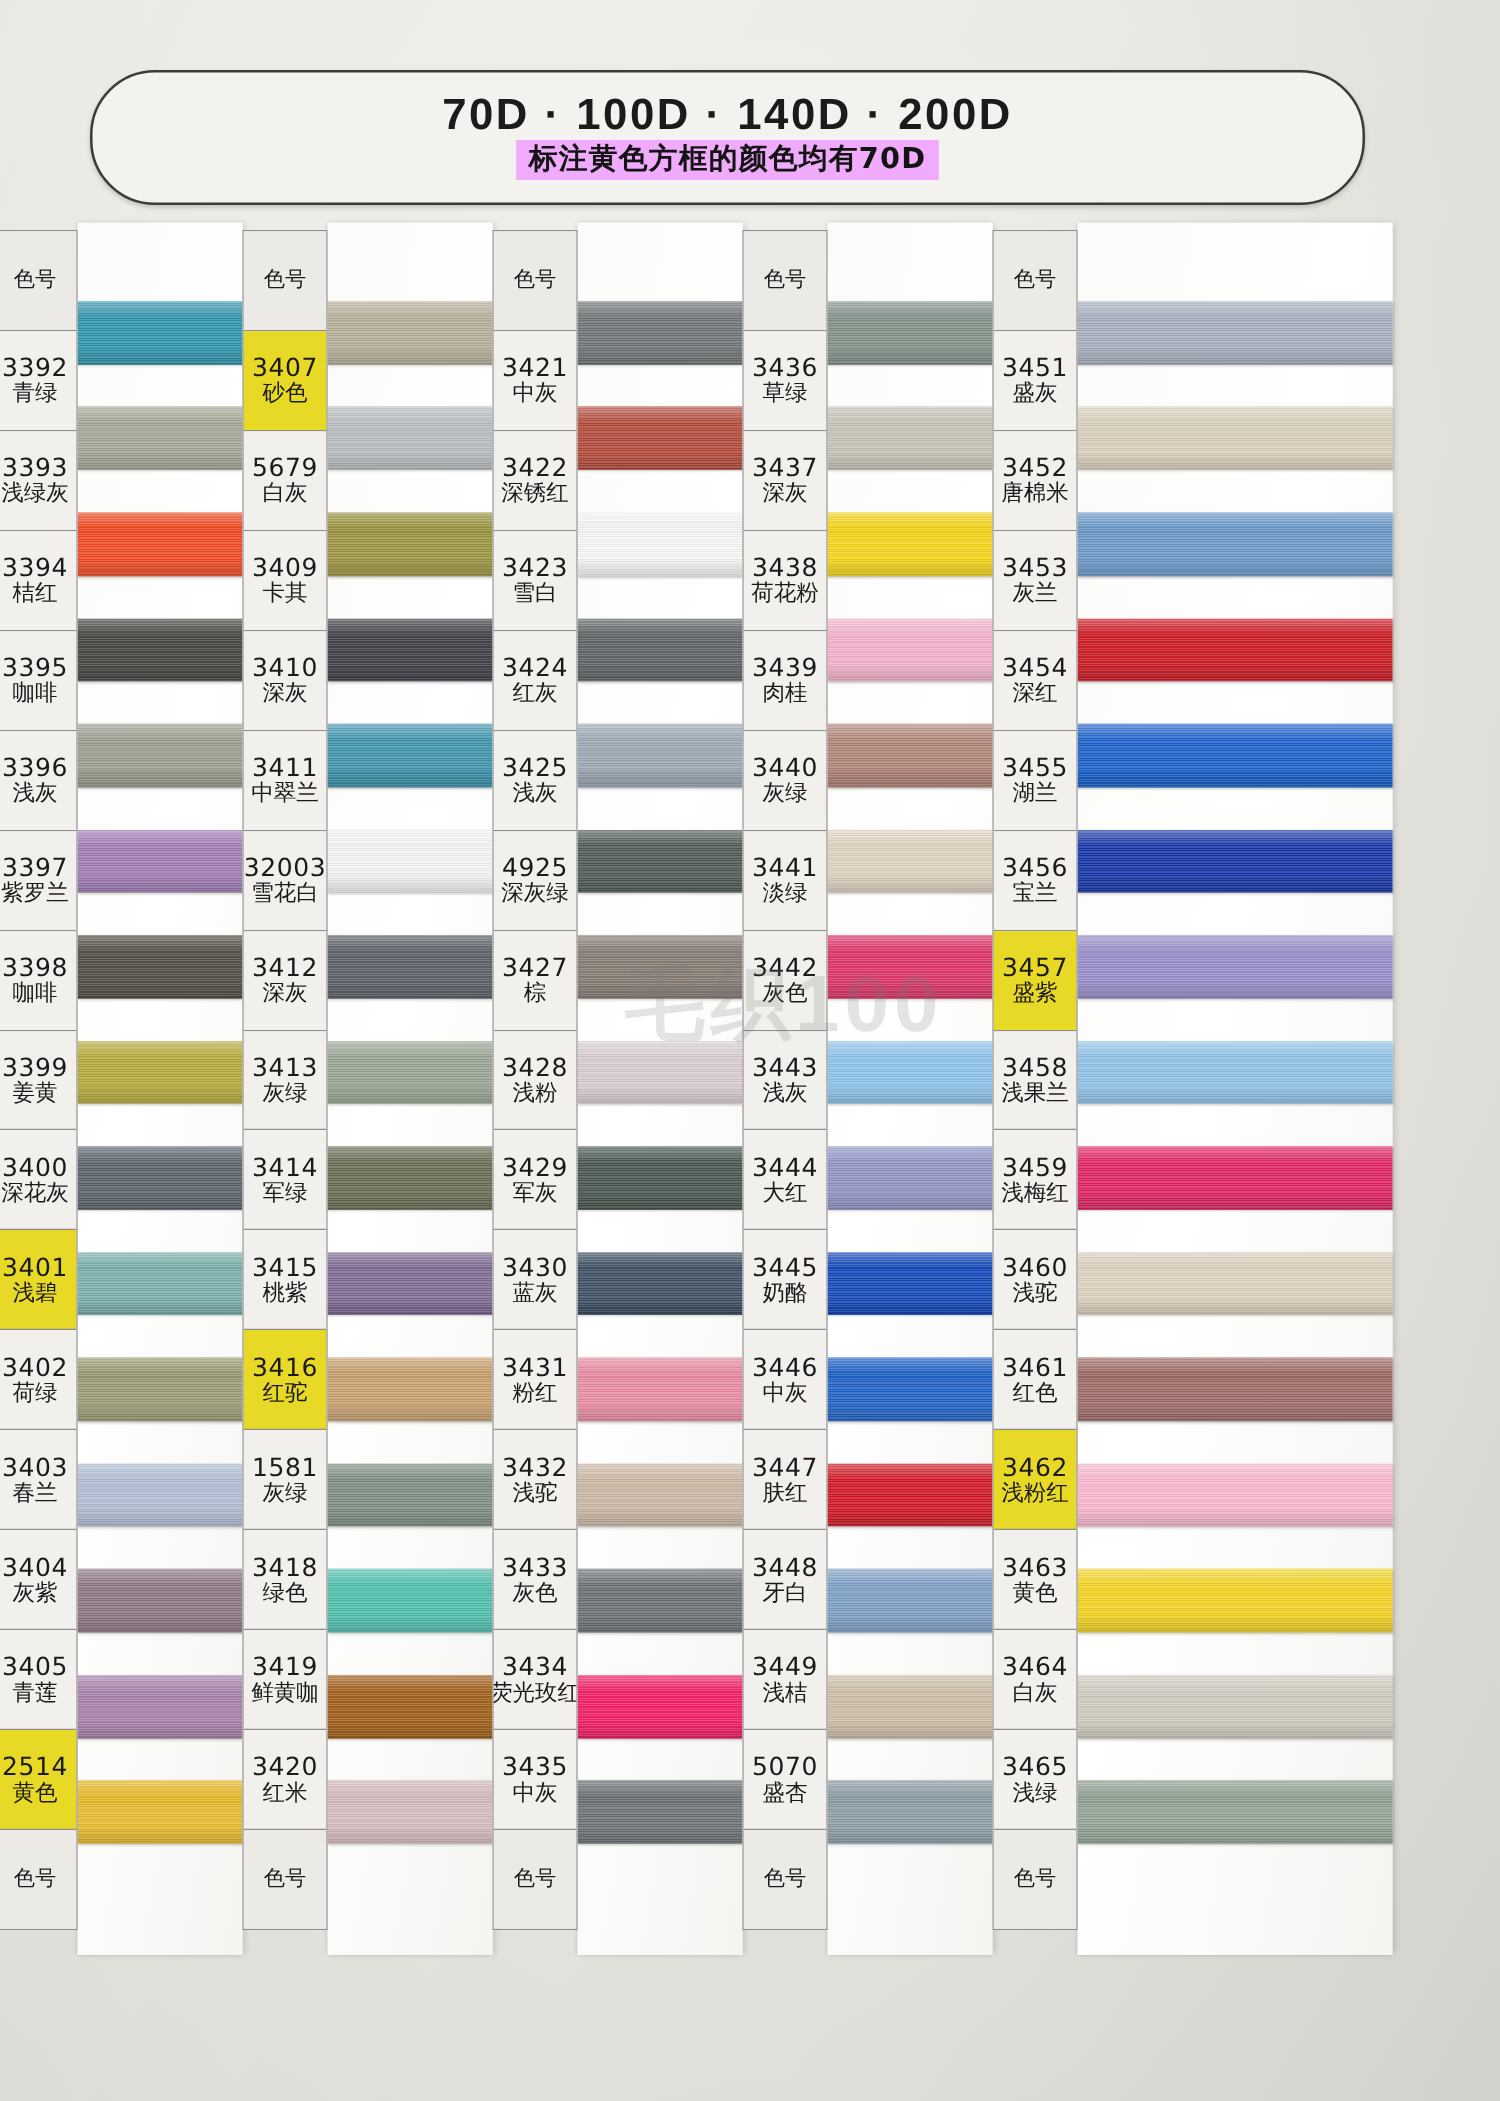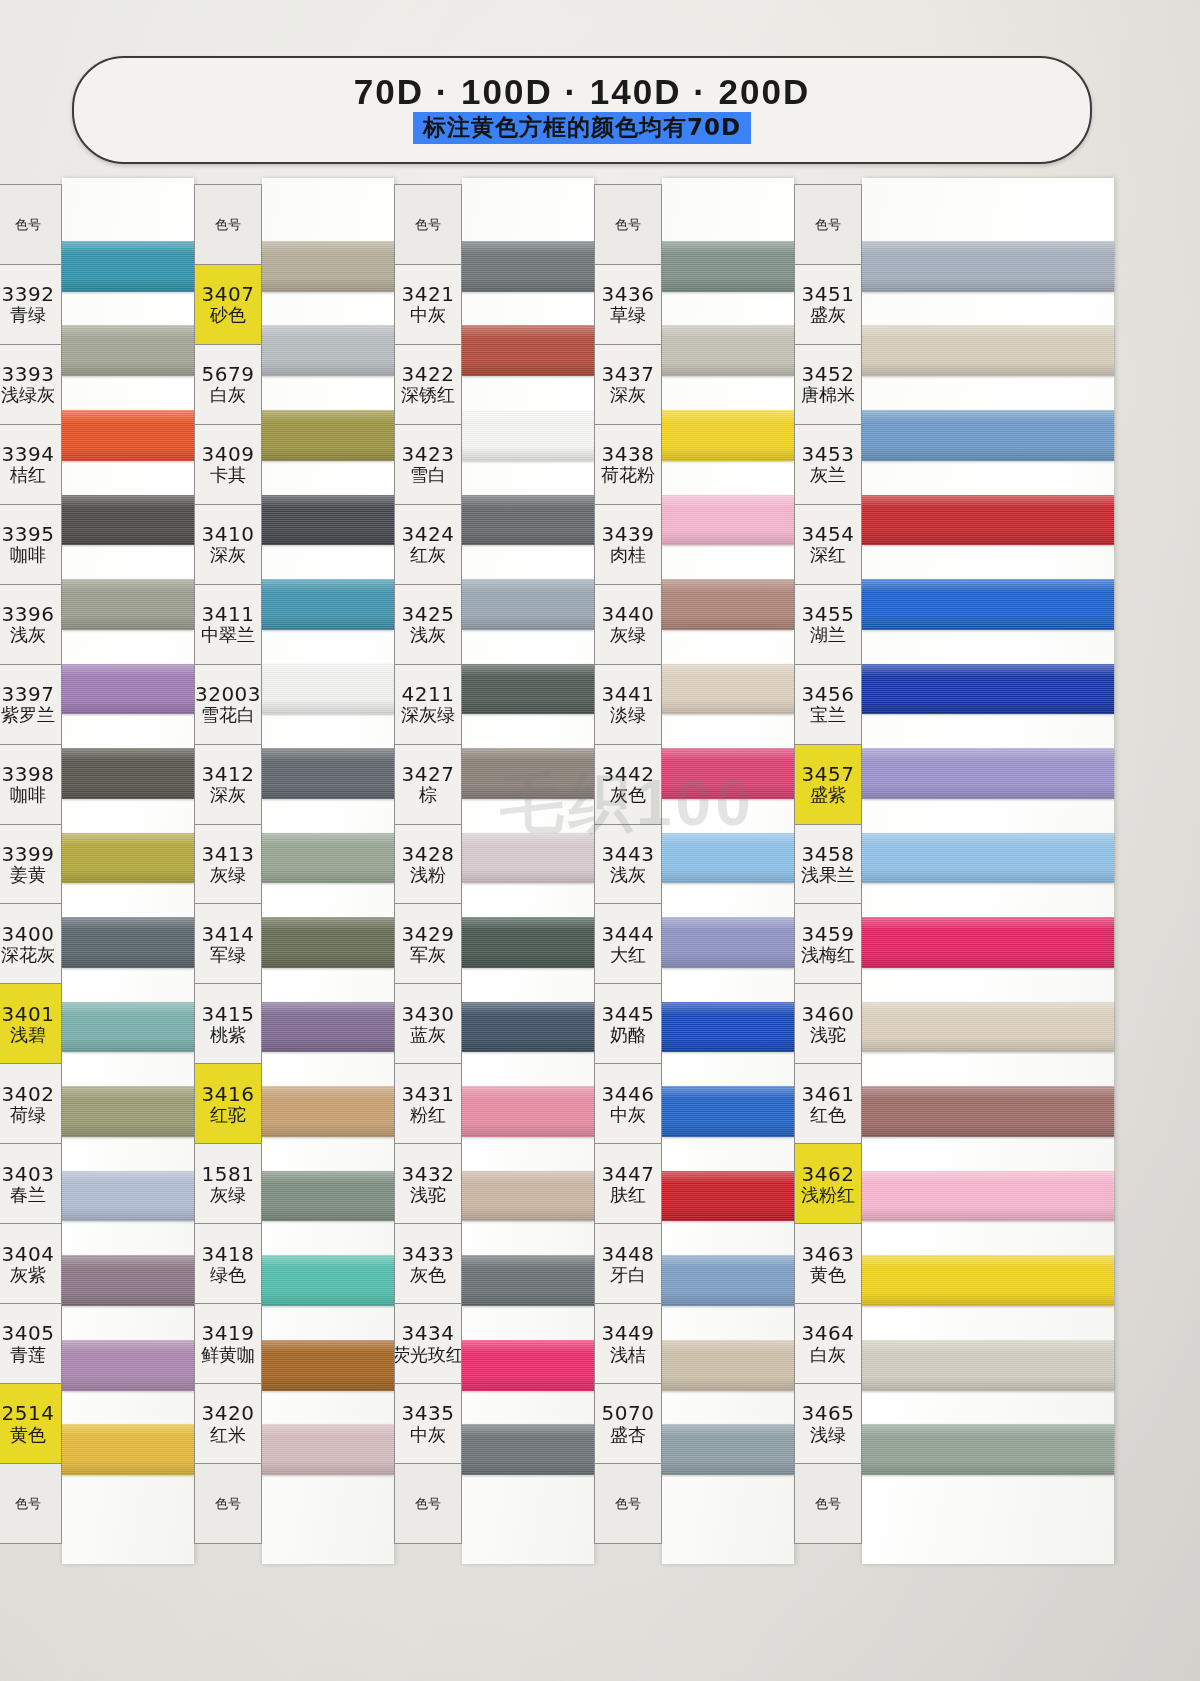--- a/index.html
+++ b/index.html
@@ -45,21 +45,21 @@
   }
   .banner-right{
     flex:1;display:flex;flex-direction:column;
     align-items:center;justify-content:center;gap:3px;padding:4px 10px 6px;
   }
   .denier{
     font-size:35px;font-weight:bold;color:#1b1b1b;letter-spacing:2px;
     white-space:nowrap;line-height:1;
   }
   .note{
-    background:#3b82f6;color:#141414;font-weight:bold;
+    background:#f0abfc;color:#141414;font-weight:bold;
     font-size:23px;letter-spacing:1px;white-space:nowrap;
     padding:2px 10px 3px;line-height:1.15;
     font-family:"DejaVu Sans","Liberation Sans",sans-serif;
   }
 
   
   .chart{
     position:absolute;left:0;top:184px;width:1200px;height:1360px;
     display:flex;
   }
@@ -89,21 +89,21 @@
     background:#f1f0ec;
     text-align:center;
     overflow:hidden;
   }
   .cell:last-child{border-bottom:none;}
   .cell .code{font-size:20px;letter-spacing:.5px;white-space:nowrap;}
   .cell .nm{font-size:18px;letter-spacing:0px;white-space:nowrap;}
   .cell.head,.cell.foot{
     background:#eceae6;
   }
-  .cell.head .nm,.cell.foot .nm{font-size:13px;}
+  .cell.head .nm,.cell.foot .nm{font-size:17px;}
   .cell.hl{background:#e8d927;}
 
   
   .strip{
     width:132px;flex:none;position:relative;
     background:linear-gradient(100deg,#fbfbf9 0%,#ffffff 45%,#f4f4f1 100%);
     box-shadow:2px 0 5px rgba(0,0,0,.13), -1px 0 3px rgba(0,0,0,.07);
     margin-top:-6px;
     height:calc(100% + 26px);
     z-index:2;
@@ -418,21 +418,21 @@
         </div>
         <div class="cell">
           <span class="code">3424</span>
           <span class="nm">红灰</span>
         </div>
         <div class="cell">
           <span class="code">3425</span>
           <span class="nm">浅灰</span>
         </div>
         <div class="cell">
-          <span class="code">4211</span>
+          <span class="code">4925</span>
           <span class="nm">深灰绿</span>
         </div>
         <div class="cell">
           <span class="code">3427</span>
           <span class="nm">棕</span>
         </div>
         <div class="cell">
           <span class="code">3428</span>
           <span class="nm">浅粉</span>
         </div>

